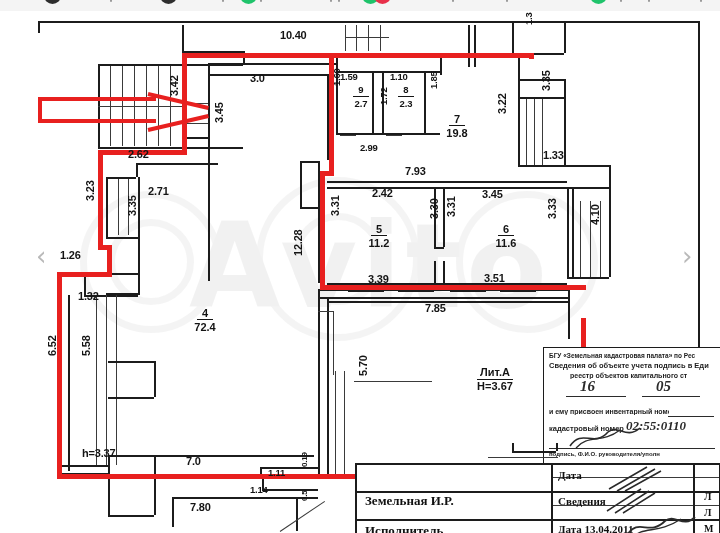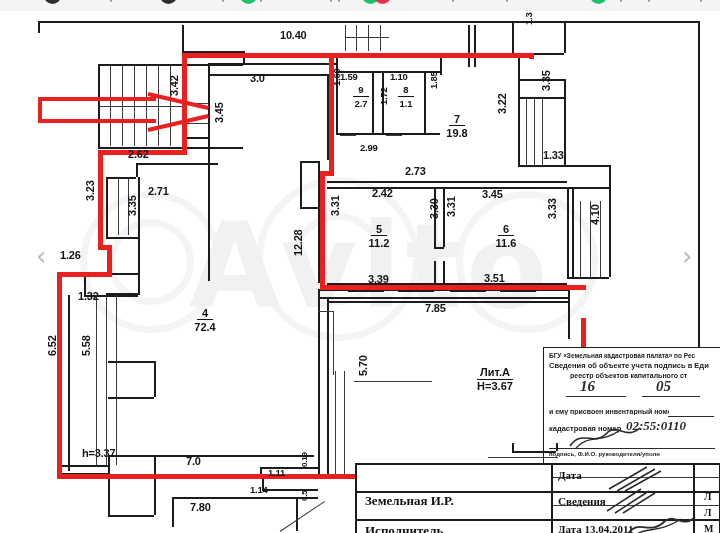--- a/index.html
+++ b/index.html
@@ -298,21 +298,21 @@
     <div class="dim rot" style="left:540px;top:80px">3.35</div>
     <div class="dim rot" style="left:496px;top:103px">3.22</div>
     <div class="dim" style="left:543px;top:138px">1.33</div>
 
     <div class="dim" style="left:148px;top:174px">2.71</div>
     <div class="dim rot" style="left:84px;top:190px">3.23</div>
     <div class="dim rot" style="left:126px;top:205px">3.35</div>
     <div class="dim" style="left:60px;top:238px">1.26</div>
     <div class="dim" style="left:78px;top:279px">1.32</div>
 
-    <div class="dim" style="left:405px;top:154px">2.73</div>
+    <div class="dim" style="left:405px;top:154px">7.93</div>
     <div class="dim" style="left:372px;top:176px">2.42</div>
     <div class="dim" style="left:482px;top:177px">3.45</div>
     <div class="dim rot" style="left:329px;top:205px">3.31</div>
     <div class="dim rot" style="left:292px;top:245px">12.28</div>
     <div class="dim rot" style="left:428px;top:208px">3.30</div>
     <div class="dim rot" style="left:445px;top:206px">3.31</div>
     <div class="dim rot" style="left:546px;top:208px">3.33</div>
     <div class="dim rot" style="left:589px;top:214px">4.10</div>
     <div class="dim" style="left:368px;top:262px">3.39</div>
     <div class="dim" style="left:484px;top:261px">3.51</div>
@@ -328,21 +328,21 @@
     <div class="dim sm" style="left:250px;top:473px">1.14</div>
     <div class="dim sm rot" style="left:300px;top:456px;font-size:8px">0.19</div>
     <div class="dim sm rot" style="left:300px;top:490px;font-size:8px">0.5</div>
 
     <div class="room sm" style="left:346px;top:68px;width:30px">
       <span class="num">9</span>
       <span class="area">2.7</span>
     </div>
     <div class="room sm" style="left:391px;top:68px;width:30px">
       <span class="num">8</span>
-      <span class="area">1.1</span>
+      <span class="area">2.3</span>
     </div>
     <div class="room" style="left:438px;top:98px;width:38px">
       <span class="num">7</span>
       <span class="area">19.8</span>
     </div>
     <div class="room" style="left:360px;top:208px;width:38px">
       <span class="num">5</span>
       <span class="area">11.2</span>
     </div>
     <div class="room" style="left:487px;top:208px;width:38px">
@@ -362,21 +362,21 @@
     <div class="stamp">
       <div class="sl" style="top:4px;font-size:6.5px;width:168px">БГУ «Земельная кадастровая палата» по Рес</div>
       <div class="sl" style="top:13px;font-size:7.5px;width:168px">Сведения об объекте учета подпись в Еди</div>
       <div class="sl" style="top:24px;left:26px;font-size:7px;width:150px">реестр объектов капитального ст</div>
       <div class="ul" style="left:22px;top:48px;width:60px"></div>
       <div class="ul" style="left:98px;top:48px;width:58px"></div>
       <div class="ink" style="left:36px;top:30px;font-size:15px;font-weight:bold">16</div>
       <div class="ink" style="left:112px;top:30px;font-size:15px;font-weight:bold">05</div>
       <div class="sl" style="top:60px;font-size:7px;width:120px">и ему присвоен инвентарный номер</div>
       <div class="ul" style="left:124px;top:68px;width:46px"></div>
-      <div class="sl" style="top:76px;font-size:7.5px;width:78px">кадастровая номер</div>
+      <div class="sl" style="top:76px;font-size:7.5px;width:78px">кадастровый номер</div>
       <div class="ink" style="left:82px;top:70px;font-size:13px;font-weight:bold">02:55:0110</div>
       <div class="ul" style="left:5px;top:100px;width:166px"></div>
       <div class="sl" style="top:103px;font-size:6px;width:168px">подпись, Ф.И.О.   руководителя/уполн</div>
 
       <svg style="position:absolute;left:24px;top:74px" width="90" height="30">
         <path d="M2,24 C14,6 26,26 40,10 C50,2 58,18 72,6" stroke="#2a2a2a" stroke-width="1.6" fill="none"></path>
         <path d="M8,26 C20,12 34,22 52,8" stroke="#2a2a2a" stroke-width="1.2" fill="none"></path>
       </svg>
     </div>
 

